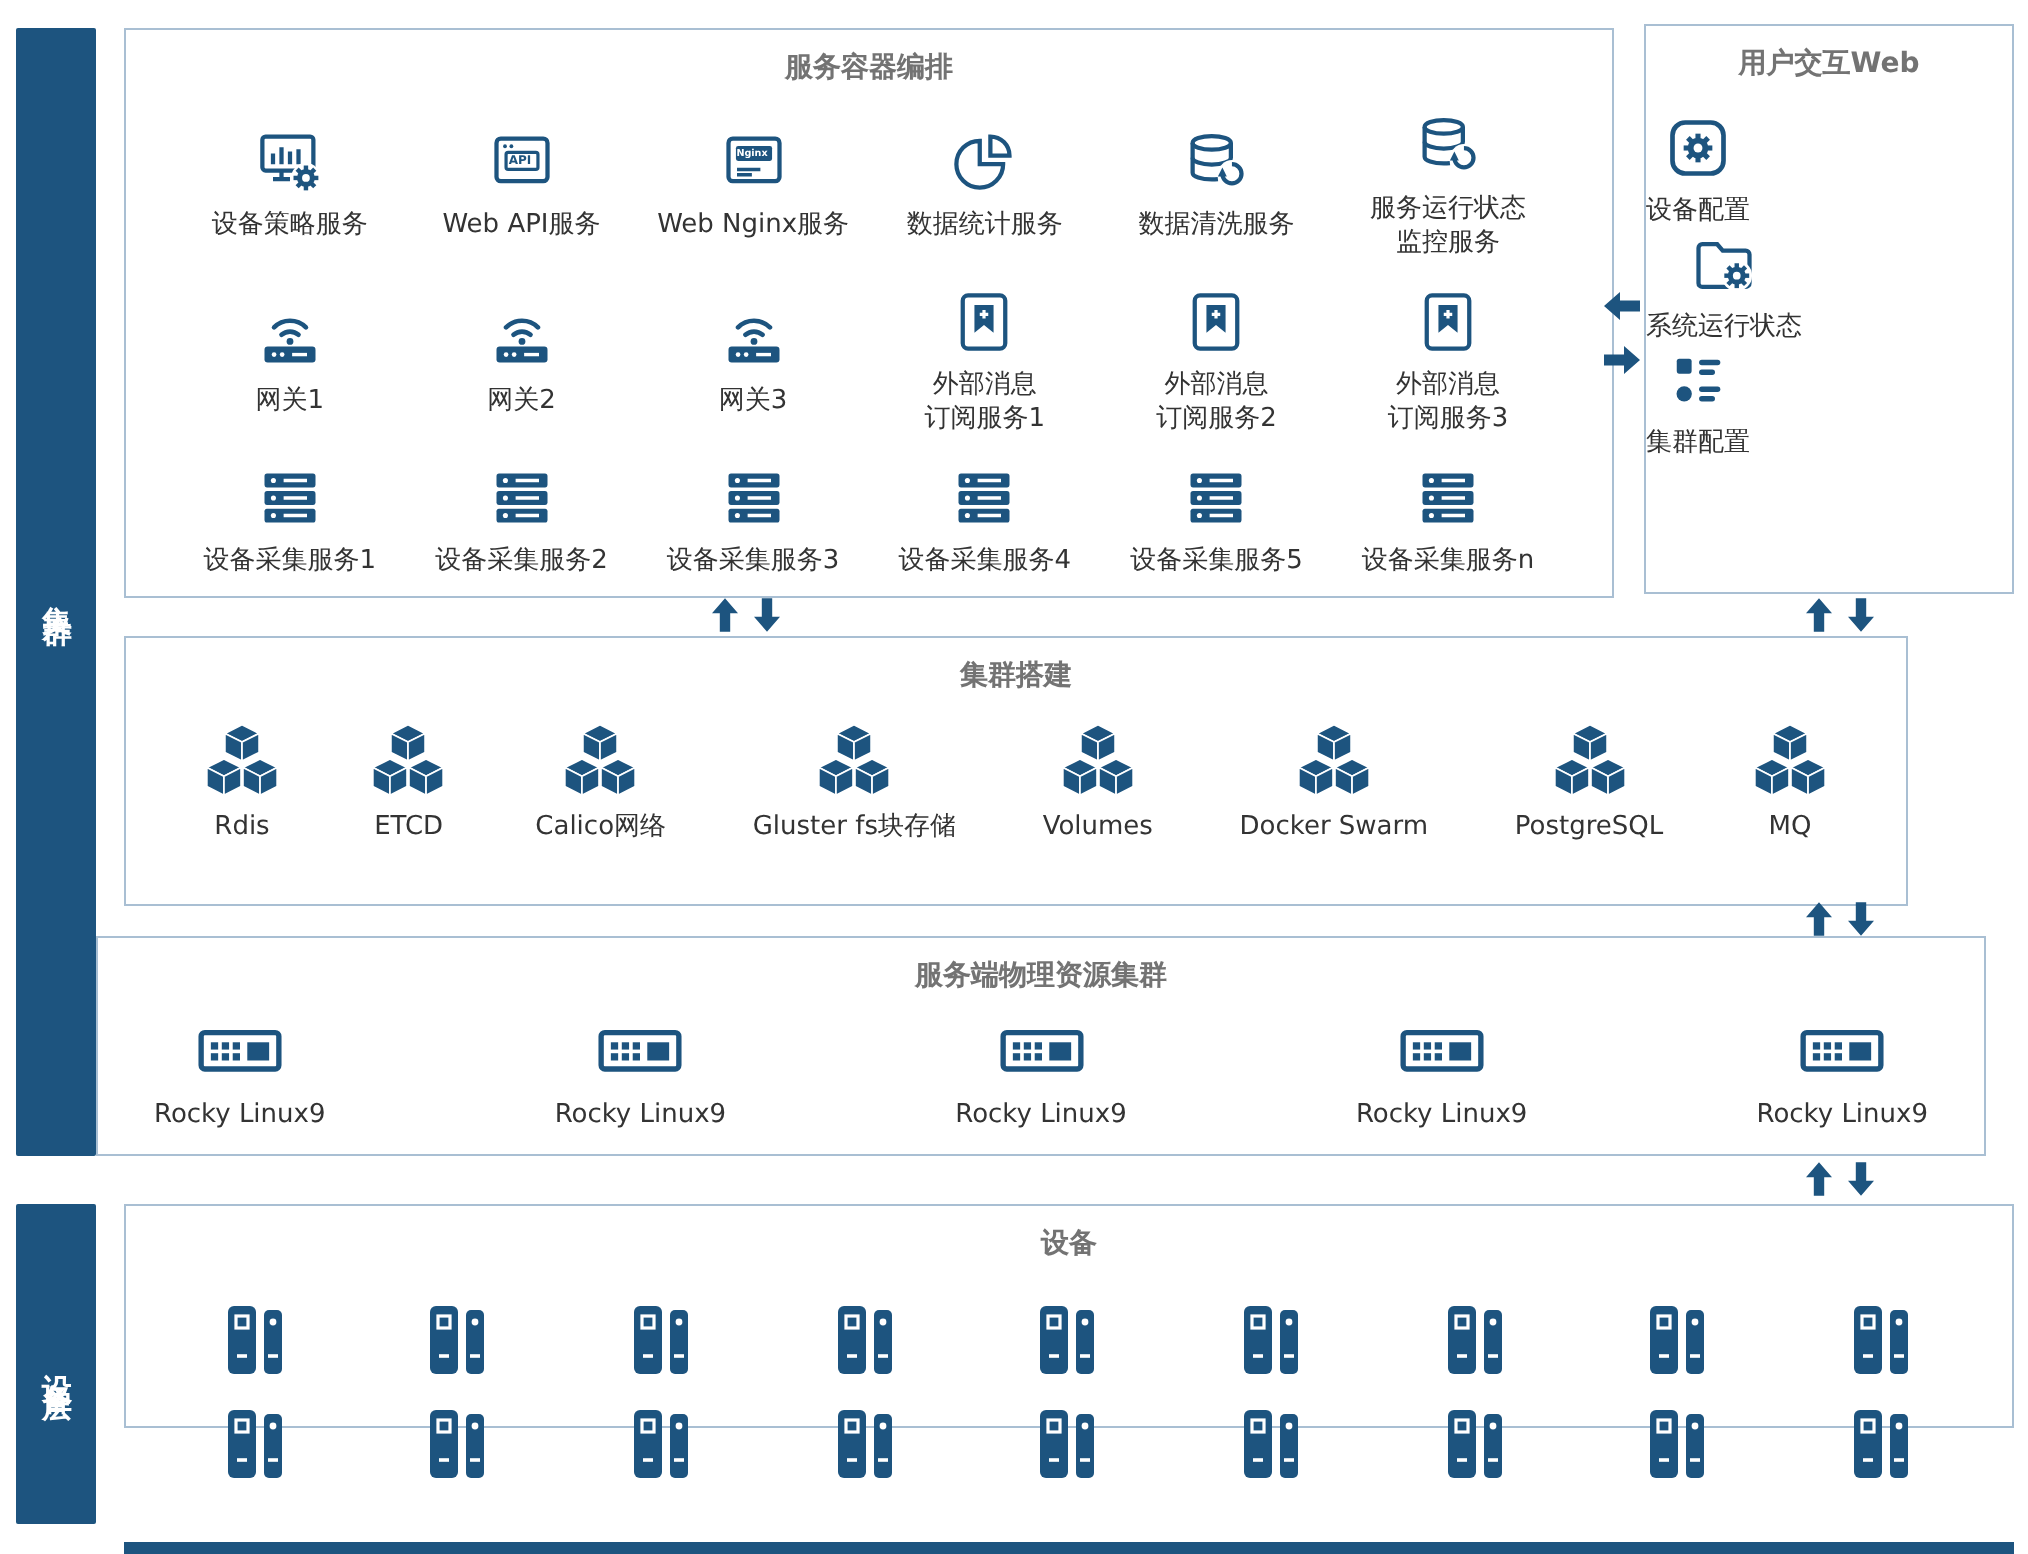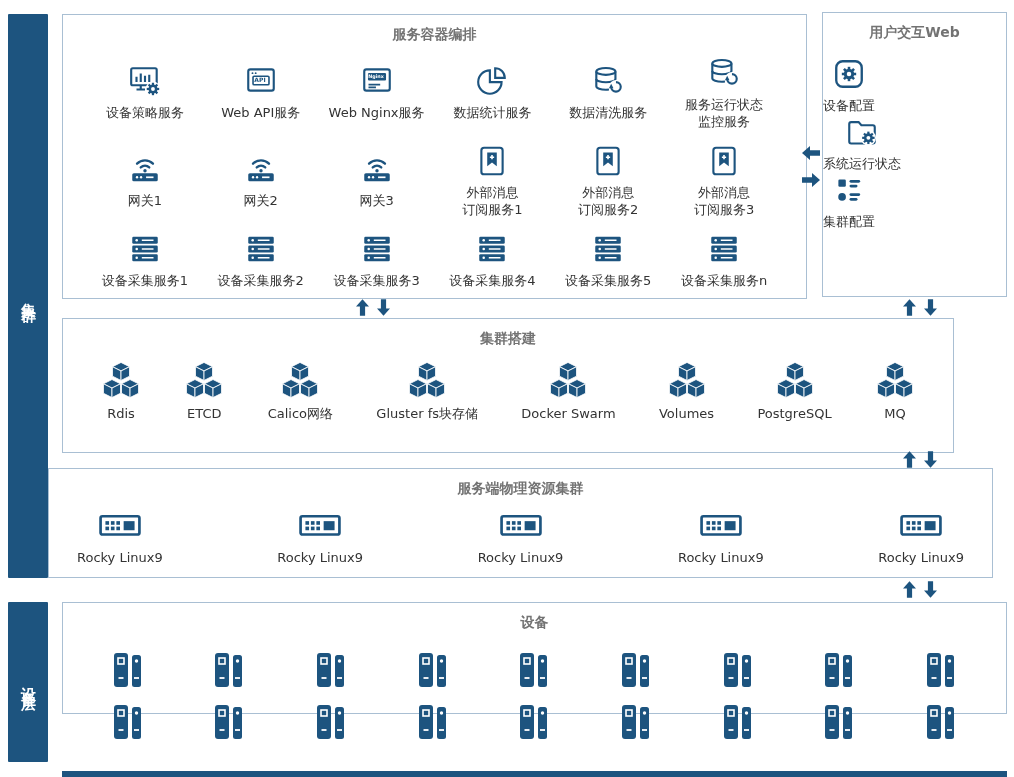--- a/index.html
+++ b/index.html
@@ -388,27 +388,27 @@
       <div class="cell">
         <svg class="icon icubes">
             <use href="#i-cubes"></use>
           </svg>
         <div class="lbl">Gluster fs块存储</div>
       </div>
       <div class="cell">
         <svg class="icon icubes">
             <use href="#i-cubes"></use>
           </svg>
+        <div class="lbl">Volumes</div>
+      </div>
+      <div class="cell">
+        <svg class="icon icubes">
+            <use href="#i-cubes"></use>
+          </svg>
         <div class="lbl">Docker Swarm</div>
-      </div>
-      <div class="cell">
-        <svg class="icon icubes">
-            <use href="#i-cubes"></use>
-          </svg>
-        <div class="lbl">Volumes</div>
       </div>
       <div class="cell">
         <svg class="icon icubes">
             <use href="#i-cubes"></use>
           </svg>
         <div class="lbl">PostgreSQL</div>
       </div>
       <div class="cell">
         <svg class="icon icubes">
             <use href="#i-cubes"></use>

